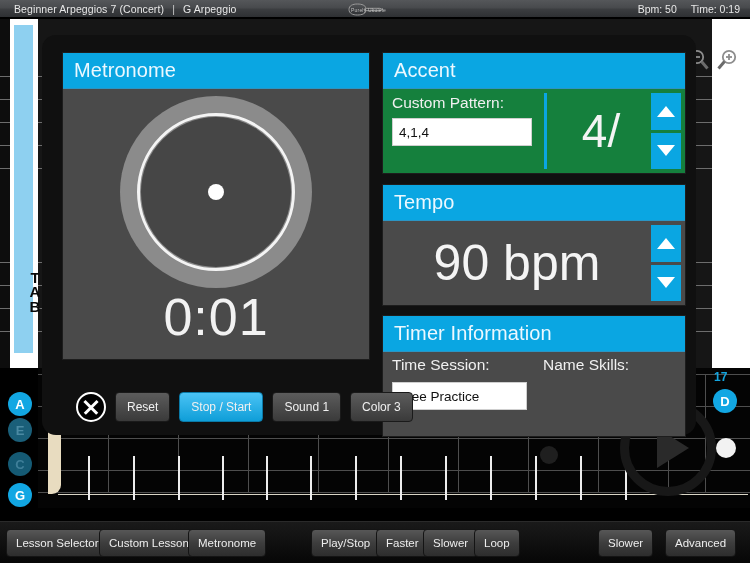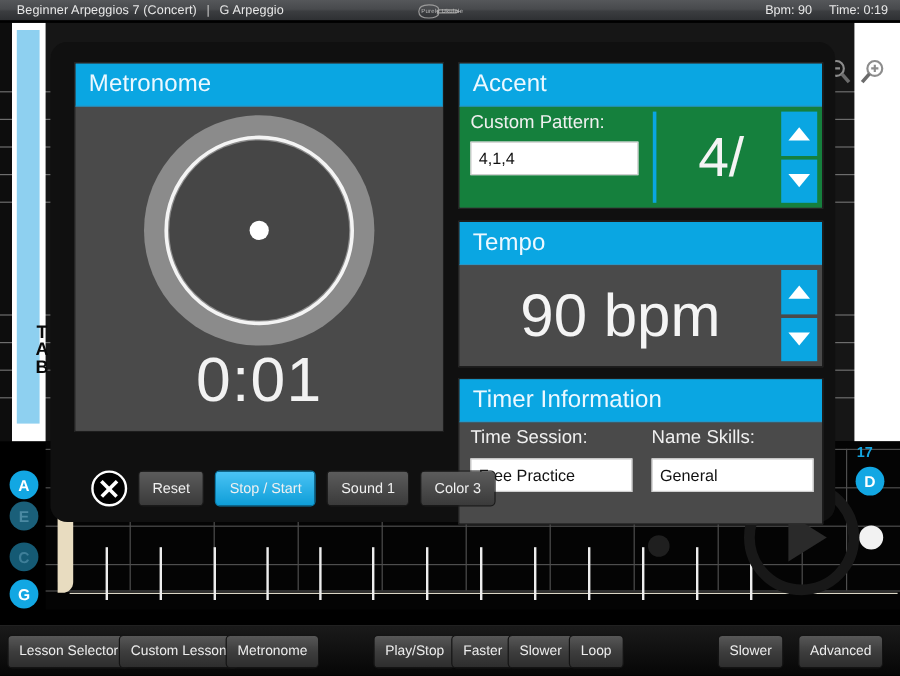--- a/index.html
+++ b/index.html
@@ -268,21 +268,21 @@
       <span>G Arpeggio</span>
     </div>
     <div class="topbar-logo">
       <svg width="72" height="13" viewBox="0 0 72 13">
         <path d="M10 6.5 C10 2.6 13.5 1 18.5 1 C23 1 26.5 2.6 26.5 4.5 C26.5 5.6 25 6.2 25 6.5 C25 6.8 26.5 7.4 26.5 8.5 C26.5 10.4 23 12 18.5 12 C13.5 12 10 10.4 10 6.5 Z" fill="none" stroke="#9a9a9a" stroke-width="1"></path>
         <path d="M26.5 5.3 L41 5.3 L43.5 6.5 L41 7.7 L26.5 7.7 Z" fill="none" stroke="#9a9a9a" stroke-width="1"></path>
       </svg>
       <span class="logo-text">Purely Ukulele</span>
     </div>
     <div class="topbar-right">
-      <span>Bpm: 90</span>
+      <span>Bpm: 50</span>
       <span>Time: 0:19</span>
     </div>
   </div>
 
   <div class="sheet-wrap">
     <div class="staff-dark-bg"></div>
 
     <div class="staff-line" style="top:57px"></div>
     <div class="staff-line" style="top:80px"></div>
     <div class="staff-line" style="top:103px"></div>
@@ -454,21 +454,20 @@
     <div class="panel-head">
       <span class="panel-head-txt">Timer Information</span>
     </div>
     <div class="timer-body">
       <div class="timer-col">
         <div class="timer-lbl">Time Session:</div>
         <div class="txt-input timer-input" placeholder="Free Practice">Free Practice</div>
       </div>
       <div class="timer-col">
         <div class="timer-lbl">Name Skills:</div>
-        <div class="txt-input timer-input" placeholder="General">General</div>
       </div>
     </div>
   </div>
 
   <div class="btnrow">
     <div class="close-x"></div>
     <div class="pill">Reset</div>
     <div class="pill active">Stop / Start</div>
     <div class="pill">Sound 1</div>
     <div class="pill">Color 3</div>

